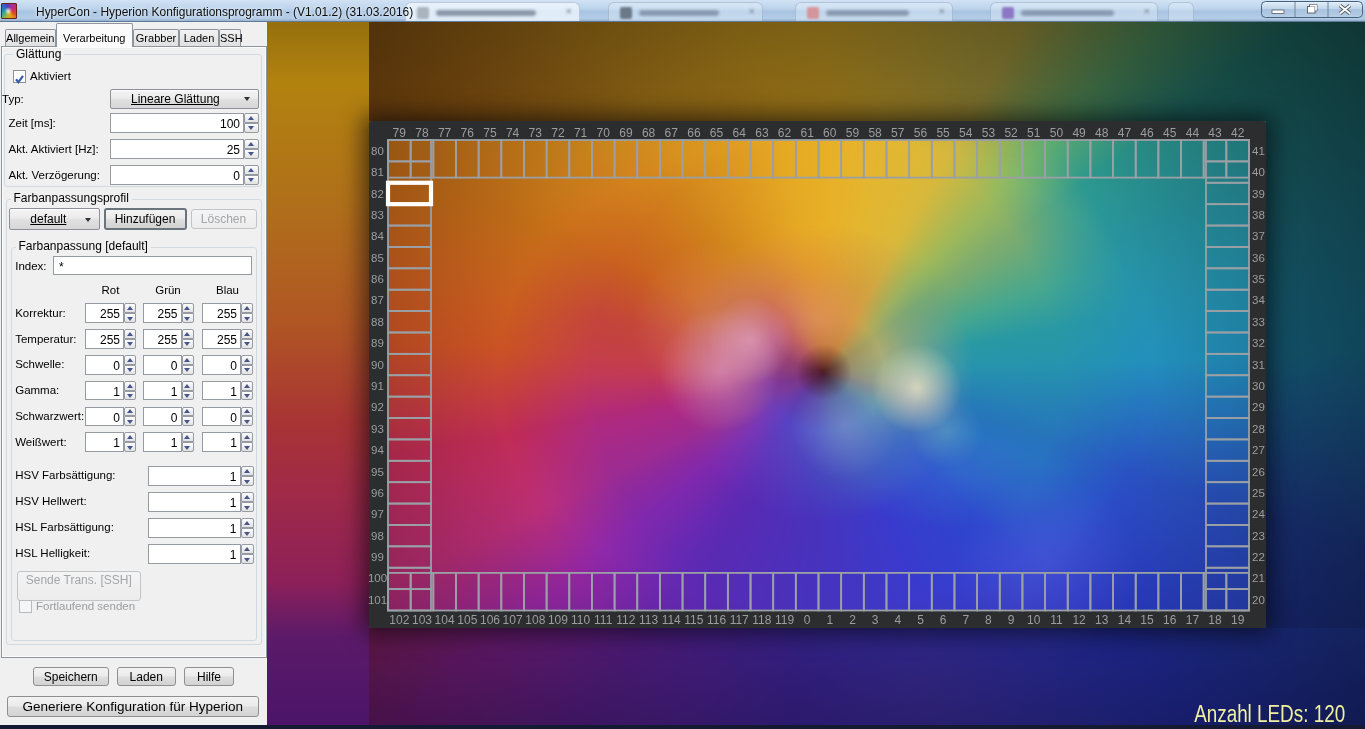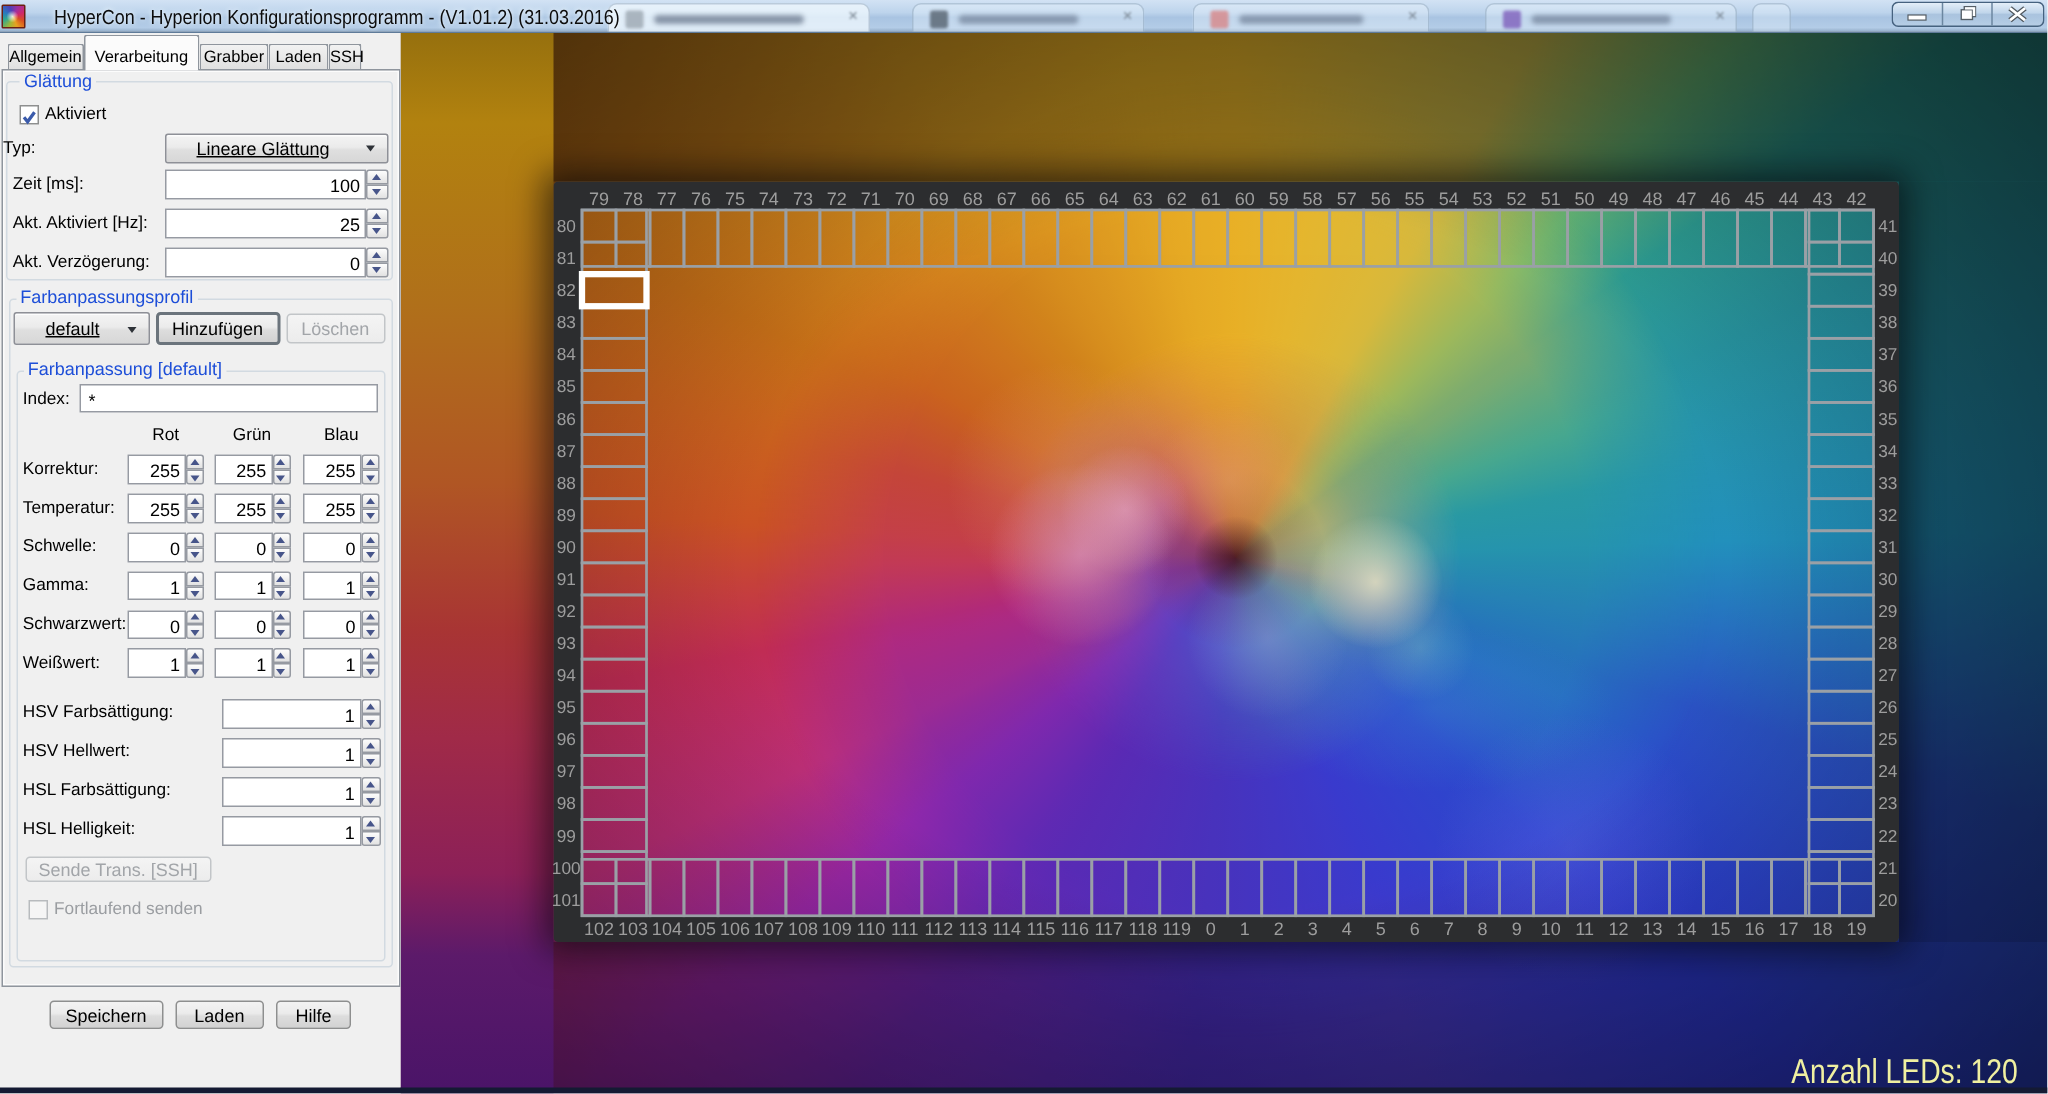--- a/index.html
+++ b/index.html
@@ -12,21 +12,21 @@
 .wbg { position:absolute; left:1261px; top:1px; z-index:5; }
 #panel { position:absolute; left:0; top:0; width:267px; height:729px; z-index:5; }
 #panel > div { position:absolute; }
 .pbg { left:0; top:22px; width:267px; height:703px; background:#f0f0f0; z-index:0; }
 .tab { top:29px; height:16.5px; background:linear-gradient(#f2f2f2,#e0e0e0); border:1px solid #8f959d; border-bottom:none;
   border-radius:2px 2px 0 0; text-align:center; font-size:11px; line-height:16px; color:#000; z-index:1; }
 .tab.act { top:22.5px; height:24.5px; background:#fbfbfb; line-height:16px; padding-top:6px; z-index:3; }
 .pane { left:1px; top:45.5px; width:265.5px; height:612px; border:1px solid #8f959d; background:#f0f0f0;
   box-shadow:inset 0 0 0 1px #fcfcfc; z-index:2; }
 .grp { border:1px solid #d2dae1; border-radius:3px; z-index:3; }
-.gl { font-size:12px; color:#1d4ed8; background:#f0f0f0; padding:0 3px; z-index:4; height:13px; line-height:13px; }
+.gl { font-size:12px; color:#000000; background:#f0f0f0; padding:0 3px; z-index:4; height:13px; line-height:13px; }
 .lb { font-size:11.5px; color:#000; z-index:4; white-space:nowrap;text-align:right; }
 .lb.gray { color:#9a9da1; }
 .cb { width:13px; height:13px; background:#fff; border:1px solid #8e8f8f; z-index:4; }
 .cb.dis { border-color:#b8bbbe; background:#f5f5f5; }
 .cmb { position:absolute; background:linear-gradient(#f4f4f4,#ebebeb 45%,#dfdfdf 55%,#d7d7d7); border:1px solid #8e9097;
   border-radius:2px; font-size:12px; padding-left:20px; z-index:4; box-shadow:inset 0 1px 0 #fdfdfd;text-decoration:underline; }
 .ca { position:absolute; right:8px; top:50%; margin-top:-1.5px; width:0; height:0; border-left:3.8px solid transparent;
   border-right:3.8px solid transparent; border-top:4.2px solid #2e3238; }
 .btn { background:linear-gradient(#f3f3f3,#ebebeb 45%,#dddddd 55%,#d2d2d2); border:1px solid #8e8f8f; border-radius:3px;
   text-align:center; font-size:12px; color:#000; z-index:4; }
@@ -375,26 +375,27 @@
       <div class="lb" style="left:15.2px;top:547.4px">HSL Helligkeit:</div>
       <div class="sf" style="left:147.5px;top:544px;width:93.0px;height:20px">1</div>
       <div class="sb" style="left:240.5px;top:544px;width:13px;height:20px">
         <div class="su">
           <i class="tu"></i>
         </div>
         <div class="sd">
           <i class="td"></i>
         </div>
       </div>
-      <div class="btn dis" style="left:17px;top:571px;width:123.5px;height:17px;line-height:17px">Sende Trans. [SSH]</div>
+      <div class="btn dis" style="left:17px;top:571px;width:123.5px;height:30px;line-height:17px">Sende Trans. [SSH]</div>
       <div class="cb dis" style="left:19px;top:600px"></div>
       <div class="lb gray" style="left:36px;top:600px">Fortlaufend senden</div>
       <div class="btn" style="left:33px;top:666.5px;width:75.5px;height:19.5px;line-height:18px">Speichern</div>
       <div class="btn" style="left:117px;top:666.5px;width:58.5px;height:19.5px;line-height:18px">Laden</div>
       <div class="btn" style="left:184px;top:666.5px;width:50px;height:19.5px;line-height:18px">Hilfe</div>
+      <div class="btn" style="left:7px;top:696px;width:251.5px;height:20.5px;line-height:19px;font-size:13.5px">Generiere Konfiguration für Hyperion</div>
     </div>
 <div id="frame"></div>
 <svg style="position:absolute;left:369px;top:121px;overflow:visible;z-index:3" width="897" height="507.5" viewBox="0 0 897 507.5">
       <defs>
         <rect id="tc" width="22.658" height="37.6" fill="none" stroke="#9aa0a6" stroke-width="1.8"></rect>
         <rect id="sc" width="43.0" height="21.386" fill="none" stroke="#9aa0a6" stroke-width="1.8"></rect>
       </defs>
       <use href="#tc" x="19.00" y="19"></use>
       <use href="#tc" x="19.00" y="451.90"></use>
       <use href="#tc" x="41.66" y="19"></use>

